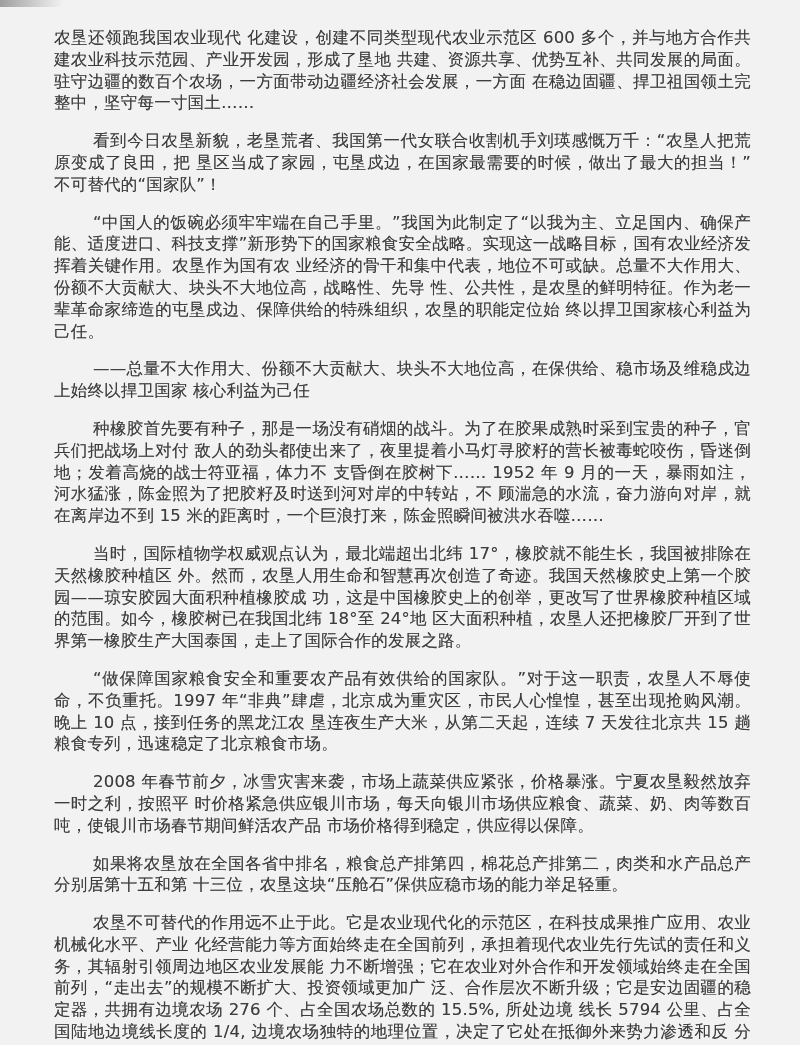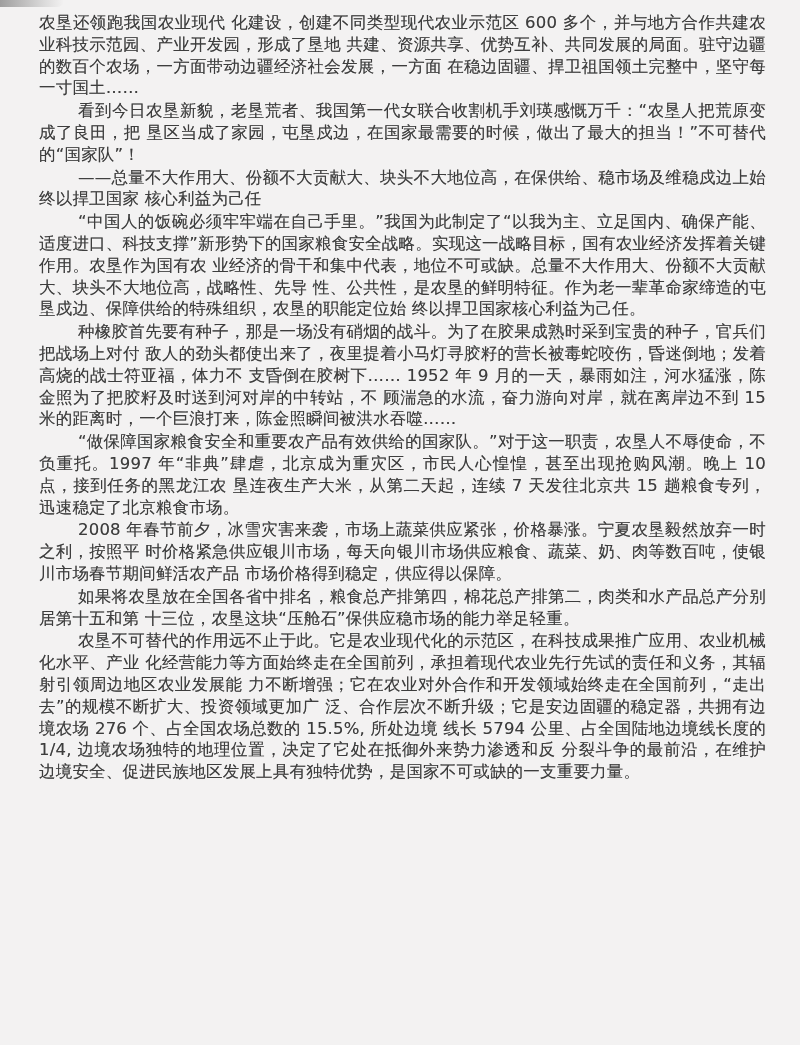--- a/index.html
+++ b/index.html
@@ -20,21 +20,21 @@
     padding: 11px 33px 20px 38px;
     font-size: 16.5px;
     line-height: 21.8px;
     letter-spacing: 0.2px;
     text-align: justify;
     text-justify: inter-character;
     
     text-shadow: 0 0 0.6px rgba(70,70,70,0.55);
   }
   .para {
-    margin: 1px;
+    margin: 16px;
     text-indent: 39px;
     word-break: break-all;
   }
   .para.no-indent {
     text-indent: 0;
   }
   .corner-smudge {
     position: absolute;
     top: 0;
     left: 0;
@@ -46,20 +46,21 @@
   }
 </style>
 </head>
 <body style="background: rgb(243, 242, 242);">
 
 <div class="corner-smudge"></div>
 
 <div class="page" style="color: rgb(61, 61, 61);">
   <p class="para no-indent">农垦还领跑我国农业现代 化建设，创建不同类型现代农业示范区 600 多个，并与地方合作共建农业科技示范园、产业开发园，形成了垦地 共建、资源共享、优势互补、共同发展的局面。驻守边疆的数百个农场，一方面带动边疆经济社会发展，一方面 在稳边固疆、捍卫祖国领土完整中，坚守每一寸国土……</p>
   <p class="para">看到今日农垦新貌，老垦荒者、我国第一代女联合收割机手刘瑛感慨万千：“农垦人把荒原变成了良田，把 垦区当成了家园，屯垦戍边，在国家最需要的时候，做出了最大的担当！”不可替代的“国家队”！</p>
+  <p class="para">“中国人的饭碗必须牢牢端在自己手里。”我国为此制定了“以我为主、立足国内、确保产能、适度进口、科技支撑”新形势下的国家粮食安全战略。实现这一战略目标，国有农业经济发挥着关键作用。农垦作为国有农 业经济的骨干和集中代表，地位不可或缺。总量不大作用大、份额不大贡献大、块头不大地位高，战略性、先导 性、公共性，是农垦的鲜明特征。作为老一辈革命家缔造的屯垦戍边、保障供给的特殊组织，农垦的职能定位始 终以捍卫国家核心利益为己任。</p>
   <p class="para">——总量不大作用大、份额不大贡献大、块头不大地位高，在保供给、稳市场及维稳戍边上始终以捍卫国家 核心利益为己任</p>
-  <p class="para">“中国人的饭碗必须牢牢端在自己手里。”我国为此制定了“以我为主、立足国内、确保产能、适度进口、科技支撑”新形势下的国家粮食安全战略。实现这一战略目标，国有农业经济发挥着关键作用。农垦作为国有农 业经济的骨干和集中代表，地位不可或缺。总量不大作用大、份额不大贡献大、块头不大地位高，战略性、先导 性、公共性，是农垦的鲜明特征。作为老一辈革命家缔造的屯垦戍边、保障供给的特殊组织，农垦的职能定位始 终以捍卫国家核心利益为己任。</p>
   <p class="para">种橡胶首先要有种子，那是一场没有硝烟的战斗。为了在胶果成熟时采到宝贵的种子，官兵们把战场上对付 敌人的劲头都使出来了，夜里提着小马灯寻胶籽的营长被毒蛇咬伤，昏迷倒地；发着高烧的战士符亚福，体力不 支昏倒在胶树下…… 1952 年 9 月的一天，暴雨如注，河水猛涨，陈金照为了把胶籽及时送到河对岸的中转站，不 顾湍急的水流，奋力游向对岸，就在离岸边不到 15 米的距离时，一个巨浪打来，陈金照瞬间被洪水吞噬……</p>
+  <p class="para">当时，国际植物学权威观点认为，最北端超出北纬 17°，橡胶就不能生长，我国被排除在天然橡胶种植区 外。然而，农垦人用生命和智慧再次创造了奇迹。我国天然橡胶史上第一个胶园——琼安胶园大面积种植橡胶成 功，这是中国橡胶史上的创举，更改写了世界橡胶种植区域的范围。如今，橡胶树已在我国北纬 18°至 24°地 区大面积种植，农垦人还把橡胶厂开到了世界第一橡胶生产大国泰国，走上了国际合作的发展之路。</p>
   <p class="para">“做保障国家粮食安全和重要农产品有效供给的国家队。”对于这一职责，农垦人不辱使命，不负重托。1997 年“非典”肆虐，北京成为重灾区，市民人心惶惶，甚至出现抢购风潮。晚上 10 点，接到任务的黑龙江农 垦连夜生产大米，从第二天起，连续 7 天发往北京共 15 趟粮食专列，迅速稳定了北京粮食市场。</p>
   <p class="para">2008 年春节前夕，冰雪灾害来袭，市场上蔬菜供应紧张，价格暴涨。宁夏农垦毅然放弃一时之利，按照平 时价格紧急供应银川市场，每天向银川市场供应粮食、蔬菜、奶、肉等数百吨，使银川市场春节期间鲜活农产品 市场价格得到稳定，供应得以保障。</p>
   <p class="para">如果将农垦放在全国各省中排名，粮食总产排第四，棉花总产排第二，肉类和水产品总产分别居第十五和第 十三位，农垦这块“压舱石”保供应稳市场的能力举足轻重。</p>
   <p class="para">农垦不可替代的作用远不止于此。它是农业现代化的示范区，在科技成果推广应用、农业机械化水平、产业 化经营能力等方面始终走在全国前列，承担着现代农业先行先试的责任和义务，其辐射引领周边地区农业发展能 力不断增强；它在农业对外合作和开发领域始终走在全国前列，“走出去”的规模不断扩大、投资领域更加广 泛、合作层次不断升级；它是安边固疆的稳定器，共拥有边境农场 276 个、占全国农场总数的 15.5%, 所处边境 线长 5794 公里、占全国陆地边境线长度的 1/4, 边境农场独特的地理位置，决定了它处在抵御外来势力渗透和反 分裂斗争的最前沿，在维护边境安全、促进民族地区发展上具有独特优势，是国家不可或缺的一支重要力量。</p>
 </div>
 
 </body></html>

